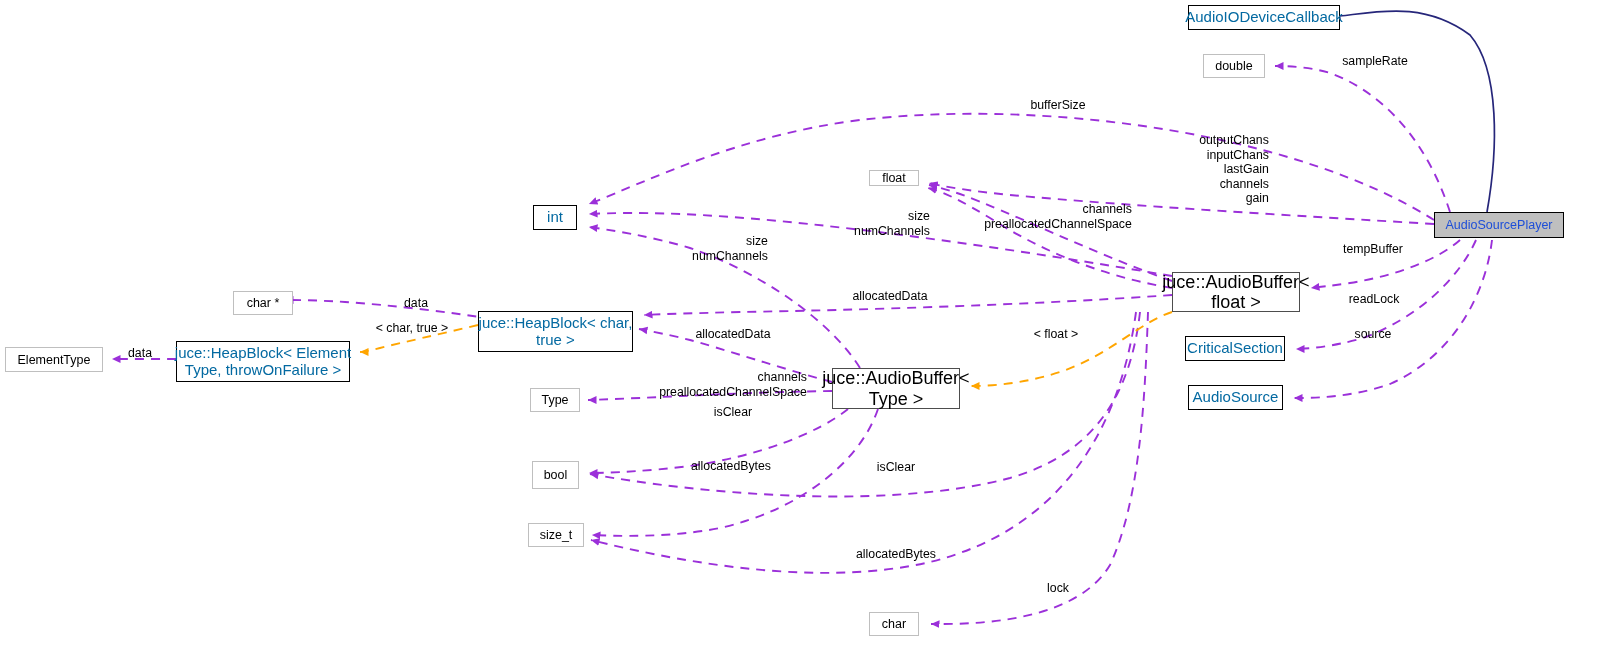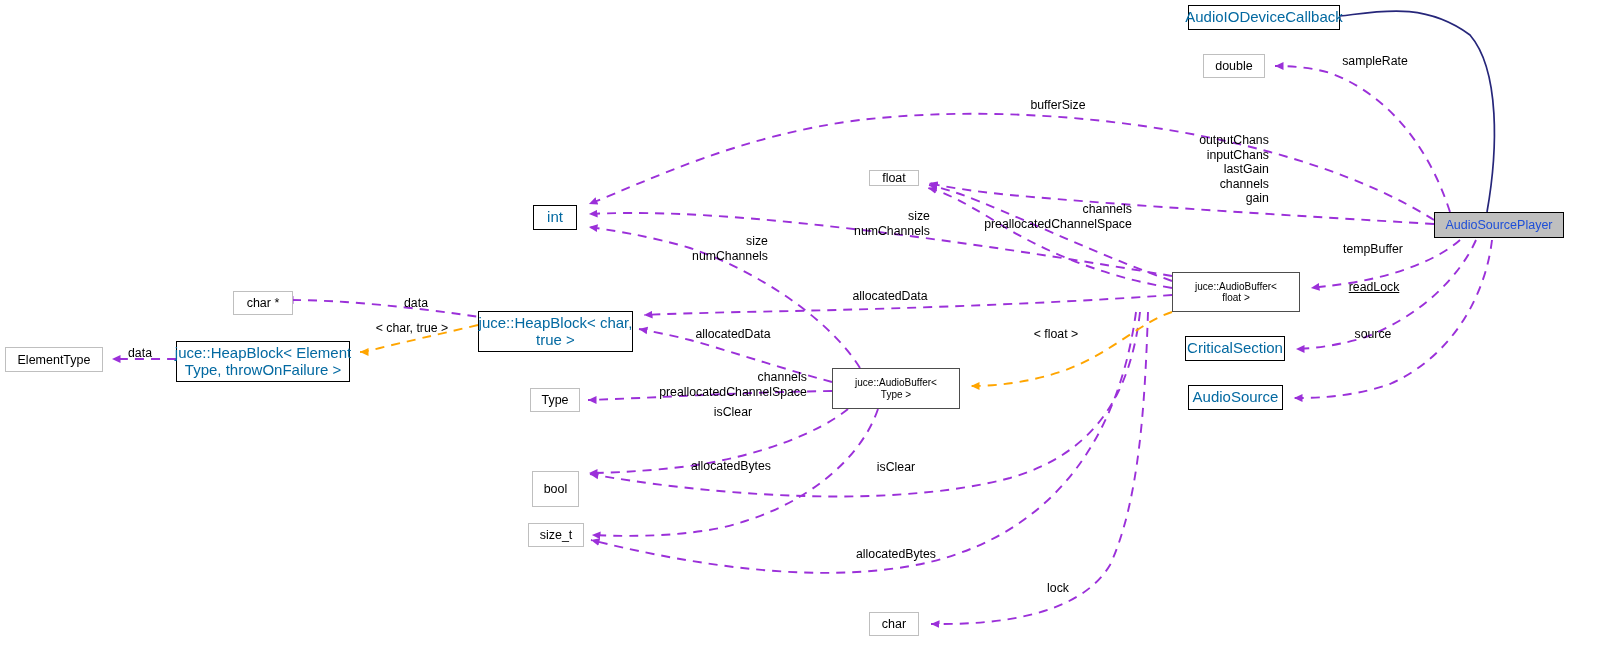--- a/index.html
+++ b/index.html
@@ -35,21 +35,21 @@
     background: #ffffff;
     white-space: pre;
   }
   .node.thin {
     border: 1px solid #bfbfbf;
     font-size: 12.5px;
     color: #000000;
   }
   .node.mid {
     border: 1.6px solid #4d4d4d;
-    font-size: 10px;
+    font-size: 18px;
     color: #000000;
     align-items: center;
   }
   .node.bold {
     border: 1.8px solid #000000;
     font-size: 15px;
     color: #0369a1;
   }
   .node.current {
     border: 1.6px solid #000000;
@@ -194,21 +194,21 @@
   </div>
 
   <div class="node bold" style="left:1188px; top:385px; width:95px; height:25px;">
     <span>AudioSource</span>
   </div>
 
   <div class="node thin" style="left:530px; top:388px; width:50px; height:24px;">
     <span>Type</span>
   </div>
 
-  <div class="node thin" style="left:532px; top:471px; width:47px; height:36px;">
+  <div class="node thin" style="left:532px; top:461px; width:47px; height:28px;">
     <span>bool</span>
   </div>
 
   <div class="node thin" style="left:528px; top:523px; width:56px; height:24px;">
     <span>size_t</span>
   </div>
 
   <div class="node thin" style="left:869px; top:612px; width:50px; height:24px;">
     <span>char</span>
   </div>
@@ -229,21 +229,21 @@
   <div class="edge-label" style="left:892px; top:209px;">size
 numChannels</div>
 
   <div class="edge-label" style="left:730px; top:234px;">size
 numChannels</div>
 
   <div class="edge-label" style="left:1373px; top:242px;">tempBuffer</div>
 
   <div class="edge-label" style="left:890px; top:289px;">allocatedData</div>
 
-  <div class="edge-label" style="left:1374px; top:280px;text-decoration:underline;">readLock</div>
+  <div class="edge-label" style="left:1374px; top:292px;">readLock</div>
 
   <div class="edge-label" style="left:416px; top:296px;">data</div>
 
   <div class="edge-label" style="left:412px; top:321px;">&lt; char, true &gt;</div>
 
   <div class="edge-label" style="left:733px; top:327px;">allocatedData</div>
 
   <div class="edge-label" style="left:1056px; top:327px;">&lt; float &gt;</div>
 
   <div class="edge-label" style="left:1373px; top:327px;">source</div>

